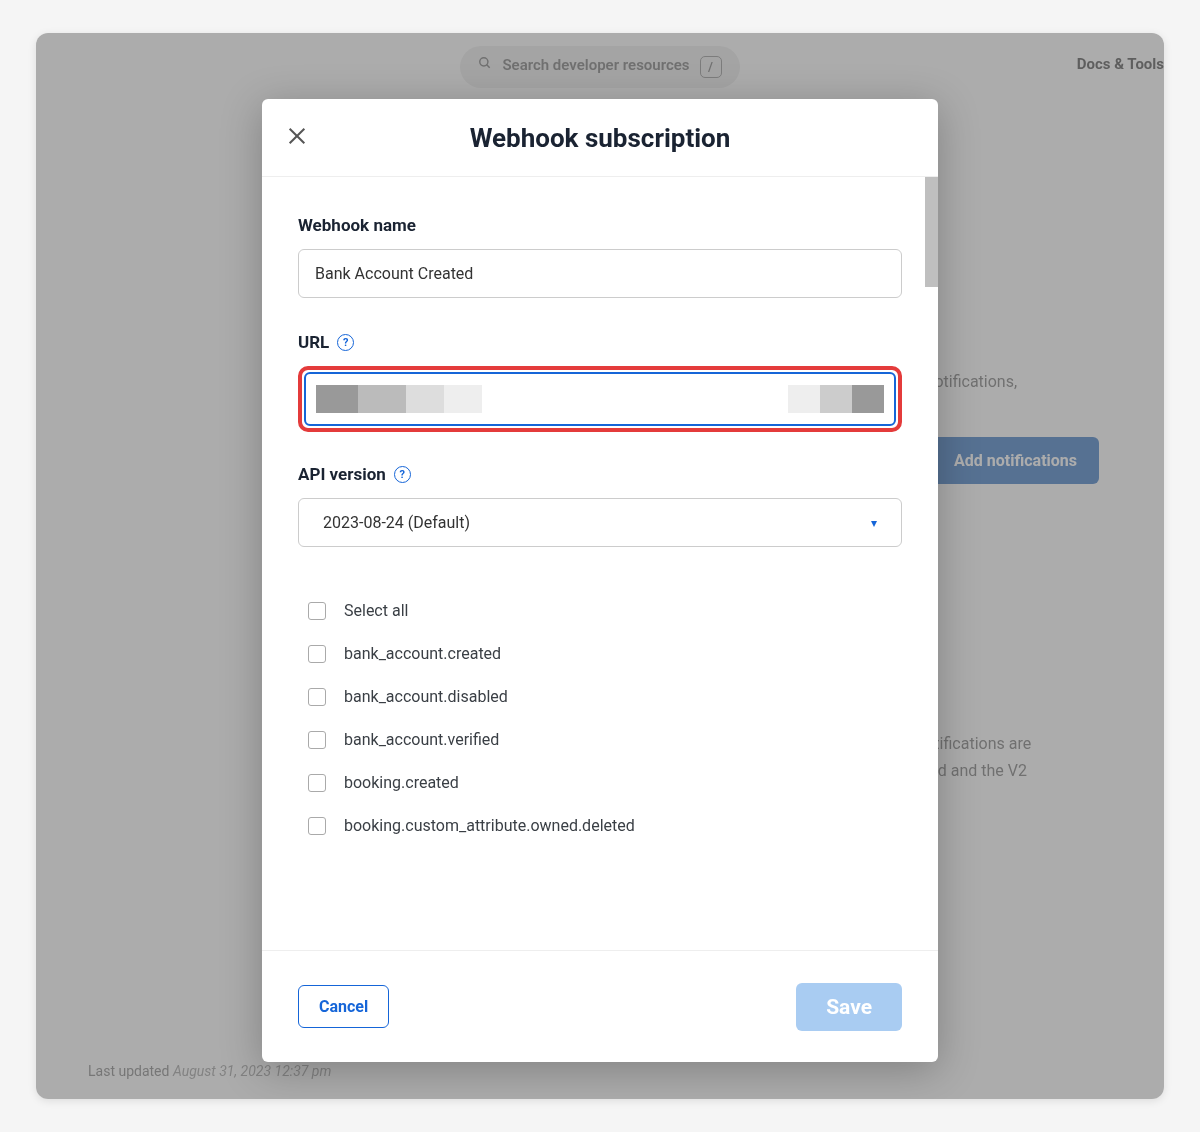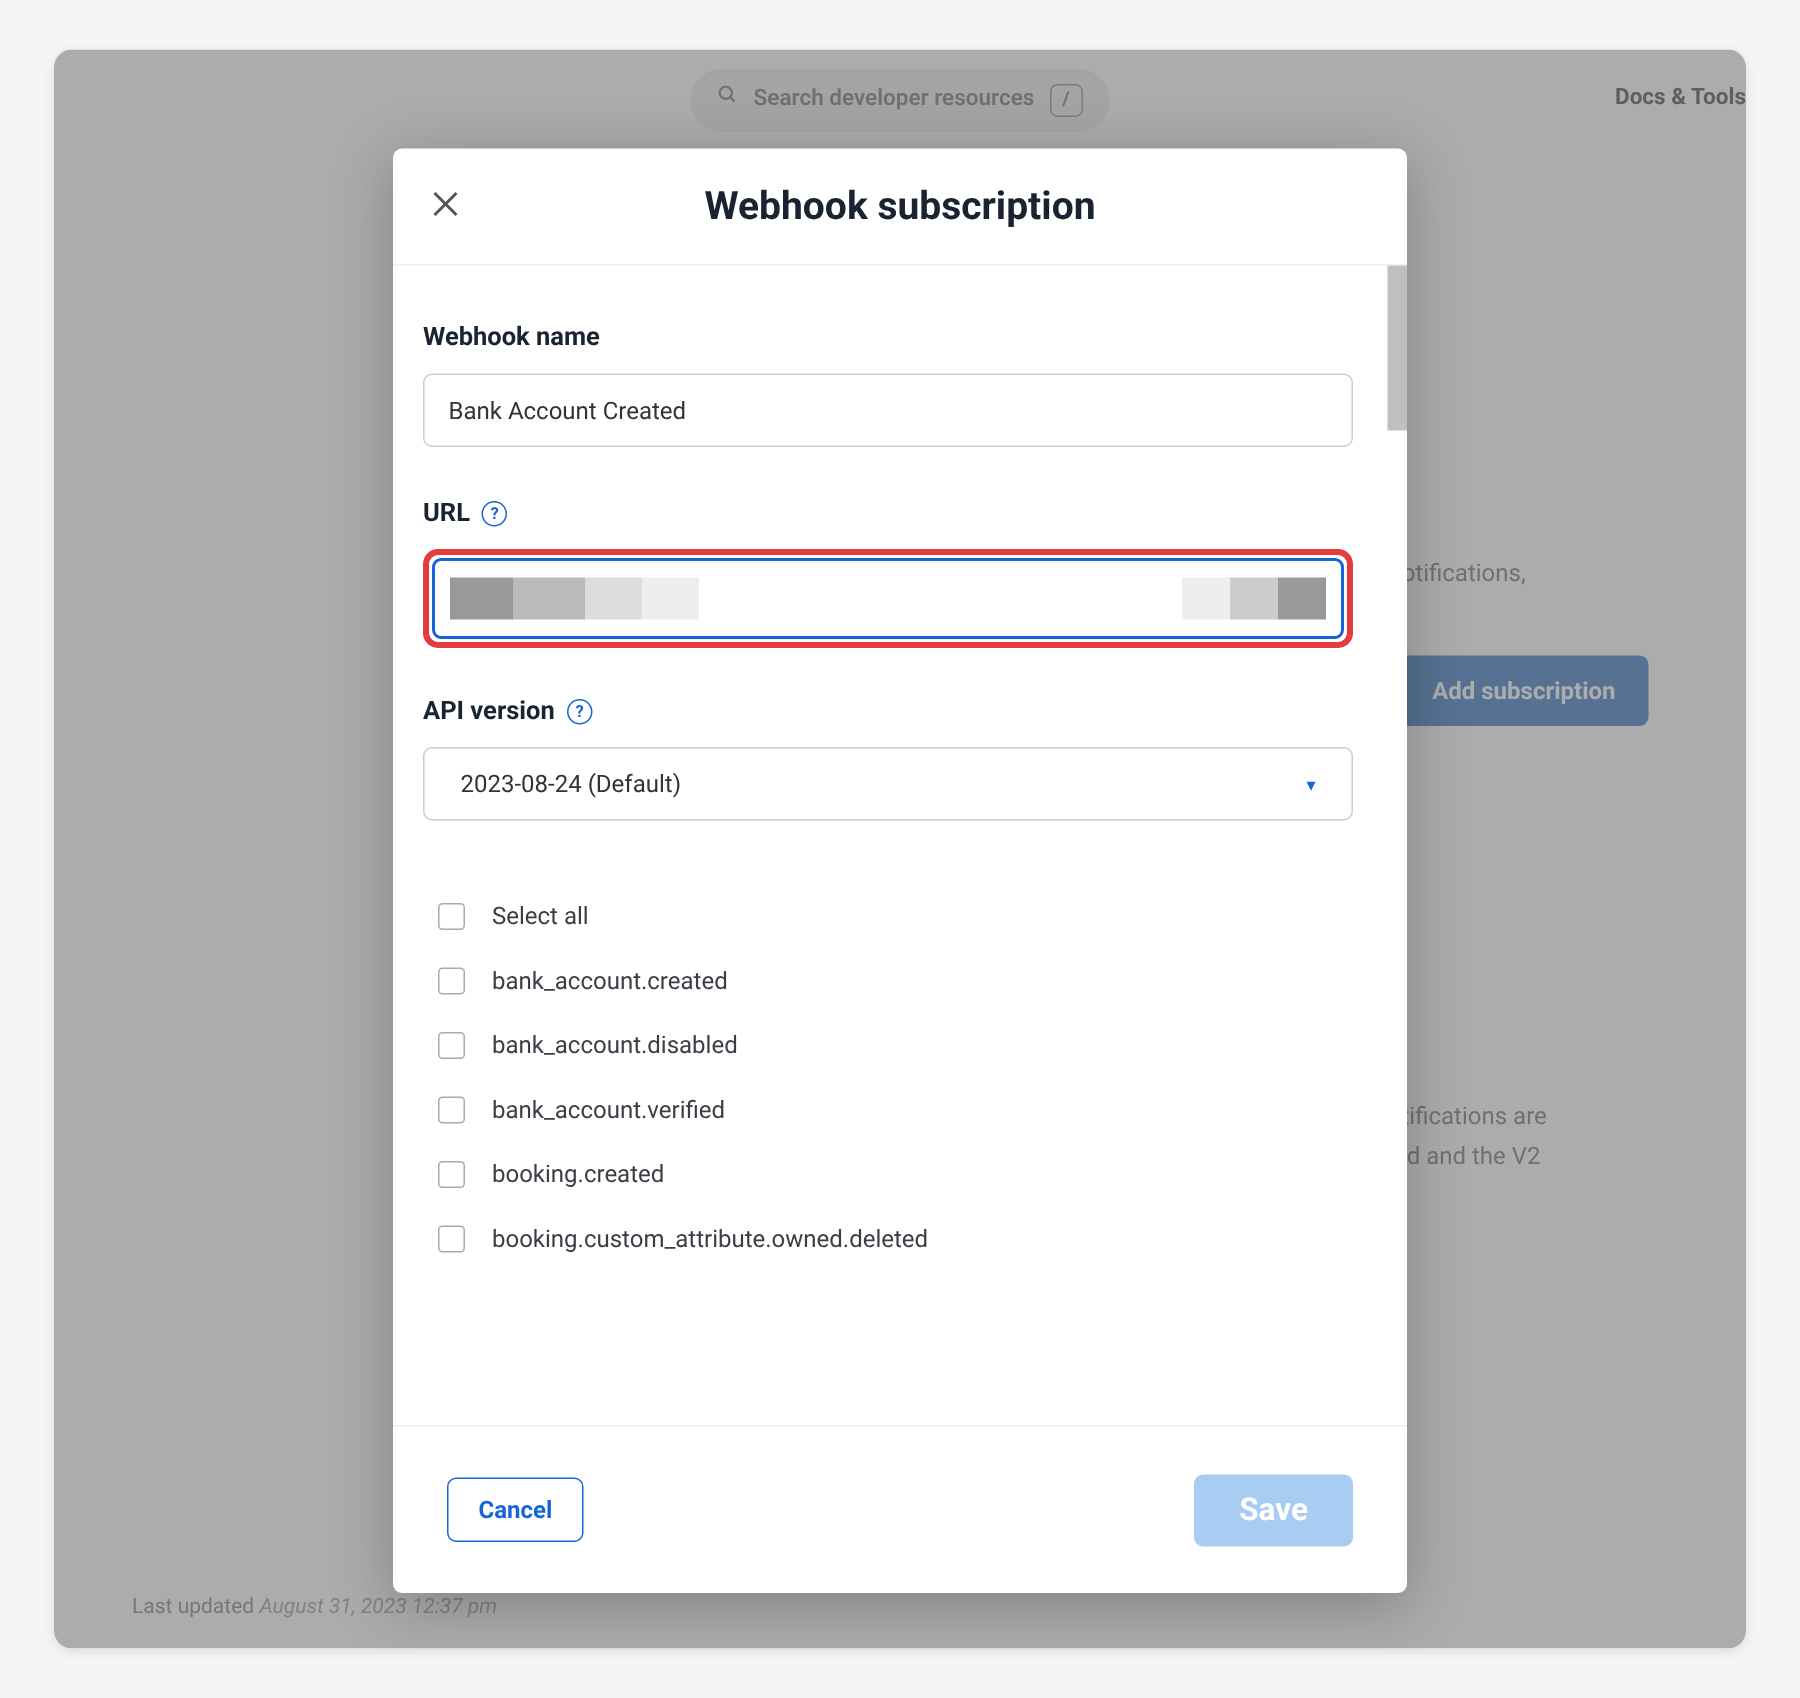--- a/index.html
+++ b/index.html
@@ -17,21 +17,21 @@
     .bg-row2 { position: absolute; top: 697px; right: 55px; width: 260px; color: #555; line-height: 1.7; }
     .footer-note { position: absolute; bottom: 20px; left: 52px; font-size: 14px; color: #666; }
     .footer-note .ts { font-style: italic; color: #888; }
 
     
     .modal { position: absolute; top: 66px; left: 50%; transform: translateX(-50%); width: 676px; height: 963px; background: #fff; z-index: 10; border-radius: 6px; box-shadow: 0 8px 40px rgba(0,0,0,0.25); display: flex; flex-direction: column; }
     .modal-header { height: 78px; display: flex; align-items: center; position: relative; border-bottom: 1px solid #eee; flex-shrink: 0; }
     .modal-title { flex: 1; text-align: center; font-size: 26px; font-weight: 700; color: #1a2332; }
     .close-btn { position: absolute; left: 24px; top: 26px; width: 26px; height: 26px; }
     .close-btn svg { width: 22px; height: 22px; stroke: #555; stroke-width: 2.2; }
-    .modal-body { flex: 1; overflow-y: auto; padding: 38px 36px 10px 20px; position: relative; }
+    .modal-body { flex: 1; overflow-y: auto; padding: 38px 36px 10px 36px; position: relative; }
     .modal-scrollbar-thumb { position: absolute; right: 0; top: 78px; width: 13px; height: 110px; background: #bfbfbf; border-radius: 0; }
 
     .form-label { font-size: 17px; font-weight: 700; color: #1a2332; margin-bottom: 14px; display: flex; align-items: center; gap: 8px; }
     .help-icon { width: 17px; height: 17px; border: 1.5px solid #1565d8; border-radius: 50%; display: inline-flex; align-items: center; justify-content: center; color: #1565d8; font-size: 11px; font-weight: 700; }
     .text-input { width: 100%; border: 1px solid #ccc; border-radius: 6px; padding: 14px 16px; font-size: 16px; color: #333; margin-bottom: 34px; }
     .url-highlight { border: 4px solid #e43b3b; border-radius: 10px; padding: 2px; margin-bottom: 32px; }
     .url-input { width: 100%; border: 2px solid #1565d8; border-radius: 6px; padding: 8px 10px; display: flex; align-items: center; gap: 0; height: 54px; }
     .blur-block { height: 28px; }
     .select-input { width: 100%; border: 1px solid #ccc; border-radius: 6px; padding: 14px 24px; font-size: 16px; color: #333; margin-bottom: 42px; display: flex; align-items: center; justify-content: space-between; }
     .chevron { color: #1565d8; font-size: 12px; }
@@ -56,21 +56,21 @@
           <circle cx="10" cy="10" r="7"></circle>
           <line x1="20" y1="20" x2="15" y2="15"></line>
         </svg>
       <span class="search-text">Search developer resources</span>
       <span class="key-badge">/</span>
     </div>
     <span class="docs-link">Docs &amp; Tools</span>
   </div>
 
   <div class="bg-row1">able event notifications,</div>
-  <button class="add-sub-btn">Add subscription</button>
+  <button class="add-sub-btn">Add notifications</button>
   <div class="bg-row2">
     <span>ts occur. Notifications are</span><br>
     <span>re deprecated and the V2</span>
   </div>
   <div class="footer-note">
     <span>Last updated</span>
     <span class="ts">August 31, 2023 12:37 pm</span>
   </div>
 
   <div class="modal">

